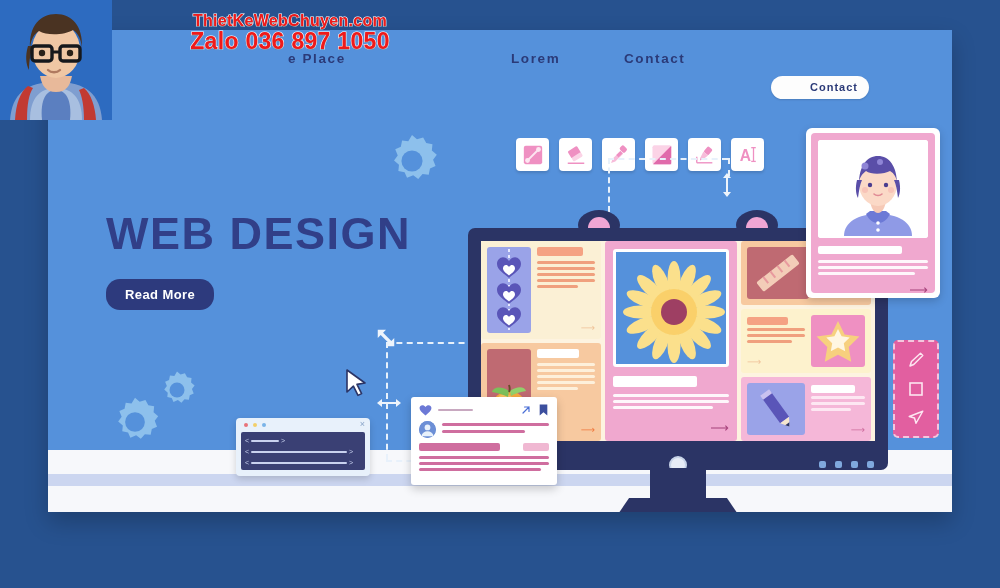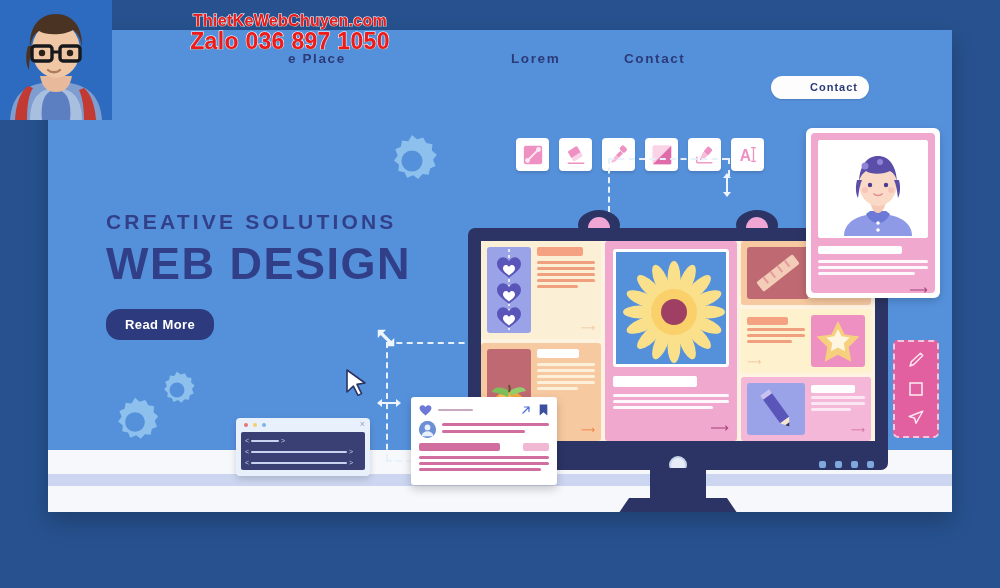--- a/index.html
+++ b/index.html
@@ -205,21 +205,20 @@
     <div class="nav">
       <div class="nav-item nav-0">e Place</div>
       <div class="nav-item nav-1">Lorem</div>
       <div class="nav-item nav-2">Contact</div>
       <div class="search-btn">
         <span>Contact</span>
       </div>
     </div>
 
     <div class="hero">
-      <div class="hero-kicker">CREATIVE SOLUTIONS</div>
       <div class="hero-title">WEB DESIGN</div>
       <div class="read-more">Read More</div>
     </div>
 
     <div class="gear" style="left:333px;top:100px;">
       <svg width="62" height="62" viewBox="0 0 100 100">
           <path fill="#8dc0ec" d="M50 8l8 7 10-3 5 9 10 2-1 10 8 7-6 8 4 10-9 4-2 10-10-1-7 8-8-6-10 4-4-9-10-2 1-10-8-7 6-8-4-10 9-4 2-10 10 1z"></path>
           <circle cx="50" cy="50" r="17" fill="#5591db"></circle>
         </svg>
     </div>

